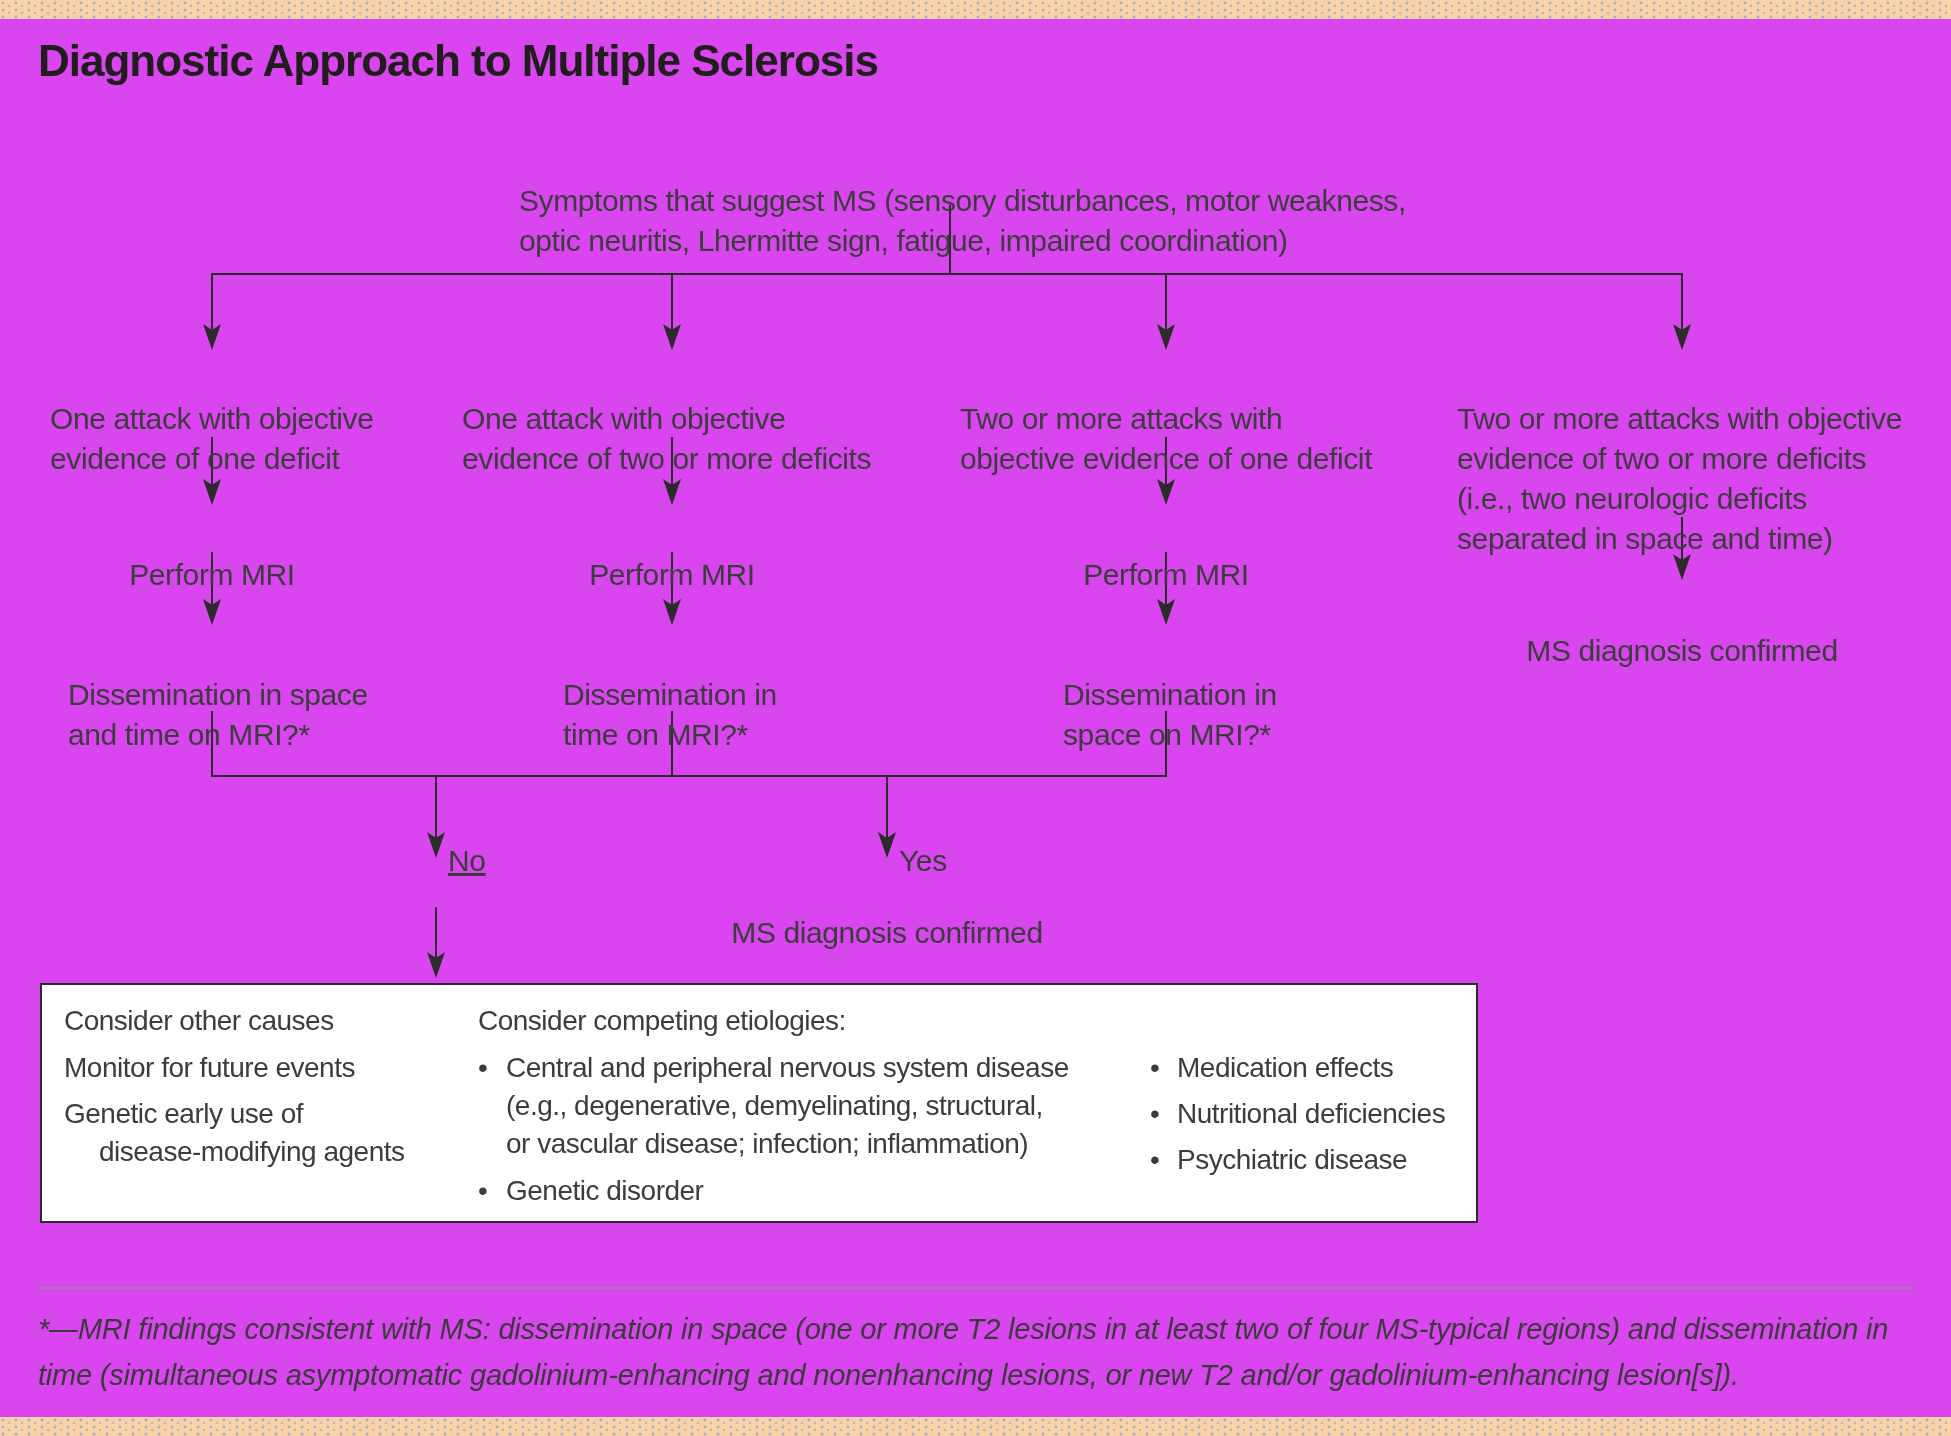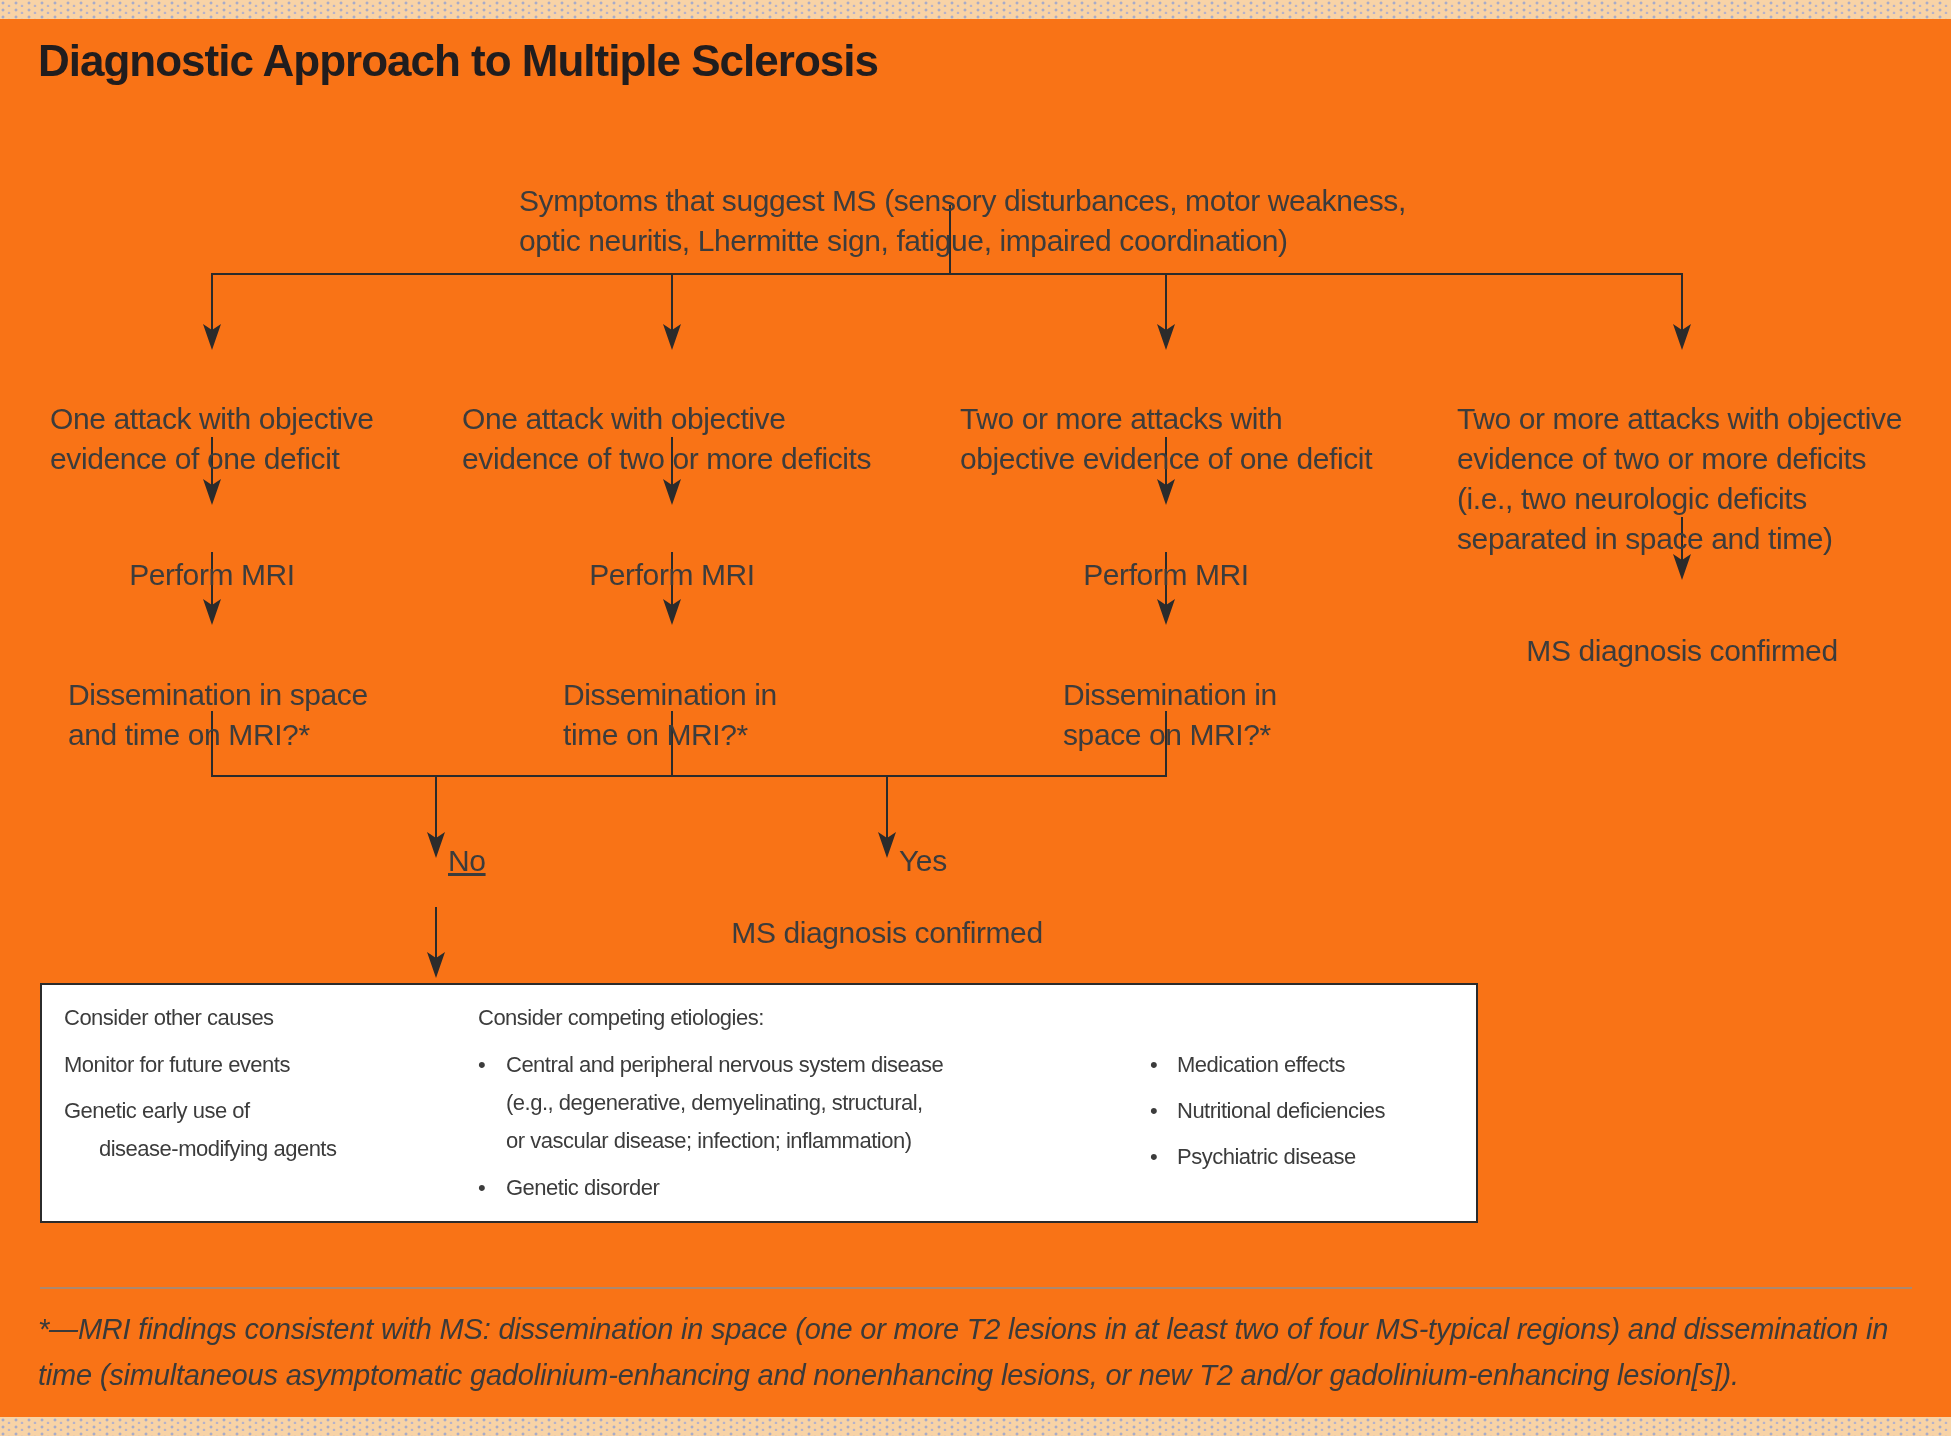--- a/index.html
+++ b/index.html
@@ -1,29 +1,29 @@
 <!DOCTYPE html>
 <html><head>
 <meta charset="utf-8">
 <style>
   html,body{margin:0;padding:0;background:#ffffff;}
-  .page{position:relative;width:1951px;height:1436px;background:#f97316;overflow:hidden;
+  .page{position:relative;width:1951px;height:1436px;background:#d946ef;overflow:hidden;
         font-family:"Liberation Sans", sans-serif;}
   .bar{position:absolute;left:0;width:1951px;height:19px;background-color:#f8d3a6;
        background-image:radial-gradient(circle at 3px 3px,#a8abc8 1.1px,rgba(0,0,0,0) 1.8px),
                         radial-gradient(circle at 9px 6px,#b6b2c9 1.0px,rgba(0,0,0,0) 1.7px);
        background-size:13px 7px;}
   .bar.top{top:0;}
   .bar.bottom{top:1417px;}
   .title{position:absolute;left:38px;top:36px;font-size:44px;font-weight:700;
          letter-spacing:-1px;color:#211d1e;white-space:nowrap;}
   .ft{position:absolute;font-size:30px;line-height:40px;color:#3c3c3c;
       letter-spacing:-0.4px;white-space:pre-line;margin-top:48px;}
   .ctr{text-align:center;}
-  .bx{position:absolute;font-size:22px;color:#3c3c3c;letter-spacing:-0.5px;white-space:nowrap;}
+  .bx{position:absolute;font-size:28px;color:#3c3c3c;letter-spacing:-0.5px;white-space:nowrap;}
   .mgmt-box{position:absolute;left:40px;top:983px;width:1438px;height:240px;
             border:2px solid #2b2b2b;background:#ffffff;box-sizing:border-box;}
   .footnote{position:absolute;left:38px;top:1306px;width:1880px;font-size:29px;
             font-style:italic;line-height:46px;color:#3a3a3a;letter-spacing:-0.2px;
             white-space:pre-line;}
   svg.flow{position:absolute;left:0;top:0;}
   .ln{stroke:#2b2b2b;stroke-width:2;fill:none;stroke-linecap:square;}
   .hd{fill:#2b2b2b;stroke:none;}
   .sep{stroke:#8f8f8f;stroke-width:1.5;}
 </style>

